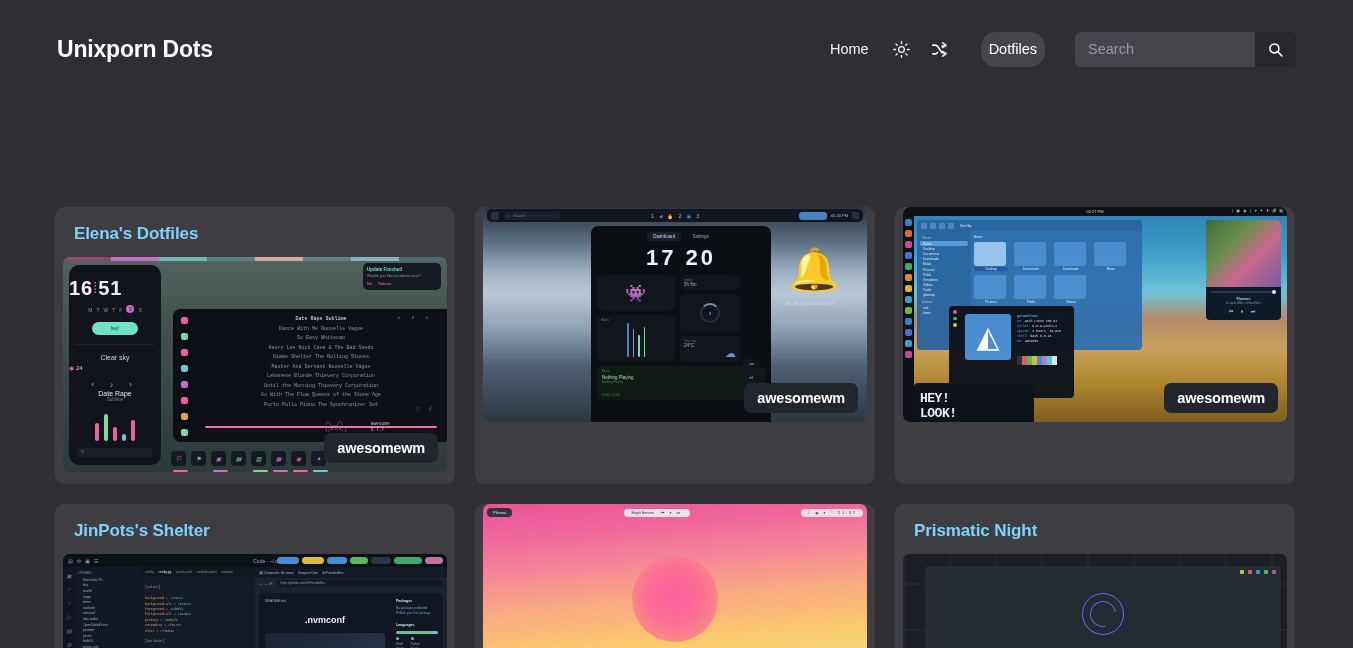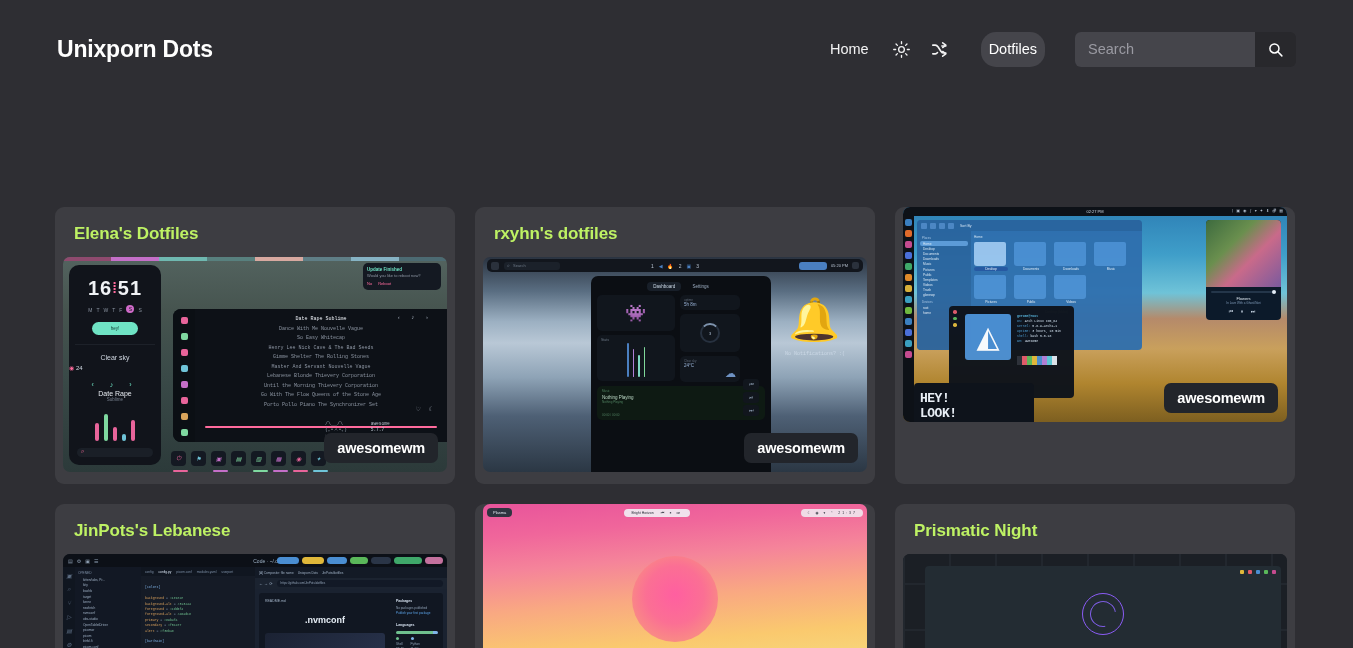--- a/index.html
+++ b/index.html
@@ -57,21 +57,21 @@
     position: absolute; top: 207px; left: 55px;
     width: 1243px;
     display: grid; grid-template-columns: repeat(3, 400px);
     gap: 20px 20px;
   }
   .card {
     background: #3d3d42; border-radius: 9px; overflow: hidden;
     height: 277px; position: relative;
   }
   .card-title {
-    color: #bef264; font-size: 17px; font-weight: bold;
+    color: #7dd3fc; font-size: 17px; font-weight: bold;
     padding: 17px 19px 13px 19px; letter-spacing: -0.1px;
   }
   .thumb {
     position: relative; width: 384px; height: 215px; margin: 0 auto;
     border-radius: 7px; overflow: hidden; background: #11161d;
   }
   .wm-badge {
     position: absolute; right: 9px; bottom: 9px;
     background: #22252b; color: #ffffff; font-size: 14.5px;
     font-weight: bold; padding: 7px 13px; border-radius: 7px;
@@ -79,21 +79,21 @@
   }
 
   
   .t1 { background: linear-gradient(180deg,#53635f 0%,#46544f 25%,#3a4a48 55%,#2c3a3a 100%); }
   .t1-topbar { position:absolute; top:0; left:0; right:0; height:4px; display:flex; }
   .t1-topbar i { flex:1; display:block; }
   .t1-panel {
     position: absolute; left: 6px; top: 8px; width: 92px; height: 200px;
     background: #11141b; border-radius: 10px;
   }
-  .t1-clock { color:#f0f2f5; font-size:20px; font-weight:bold; text-align:center; padding-top:12px; letter-spacing:1px;}
+  .t1-clock { color:#f0f2f5; font-size:20px; font-weight:normal; text-align:left; padding-top:12px; letter-spacing:1px;}
   .t1-clock b { color:#f0f2f5; }
   .t1-colon { display:inline-block; color:#ff6b9d; font-size:14px; vertical-align:2px; }
   .t1-days { display:flex; justify-content:center; gap:4px; margin-top:7px; font-size:5px; color:#8a93a0; }
   .t1-days span.on { background:#d06bc9; color:#11141b; border-radius:50%; width:8px; height:8px; display:flex; align-items:center; justify-content:center; margin-top:-2px;}
   .t1-pill { width:46px; height:13px; margin:9px auto 0; background:#6fe3c4; border-radius:7px; font-size:4.5px; color:#0f3a30; display:flex; align-items:center; justify-content:center;}
   .t1-sep { height:1px; background:#1d2129; margin:9px 6px; }
   .t1-weather { text-align:center; color:#cfd6e0; font-size:7px; margin-top:4px; }
   .t1-temp { color:#cfd6e0; font-size:6px; margin-top:3px; }
   .t1-temp .dot { color:#ff6b9d; }
   .t1-music { text-align:center; margin-top:10px; }
@@ -443,21 +443,20 @@
             <i style="background:#c46fc8"></i>
           <i style="background:#e8649a"></i>
             <i style="background:#6fc4d8"></i>
         </div>
 
         <div class="wm-badge">awesomewm</div>
       </div>
     </div>
 
     <div class="card">
-      <div class="card-title">rxyhn's dotfiles</div>
       <div class="thumb t2">
 
         <div class="t2-bar">
           <div class="sq"></div>
           <div class="t2-srch">Search</div>
           <div class="t2-tags">
             <span>1</span>
               <span style="color:#4a7fc0">◀</span>
             <span style="color:#d8833f">🔥</span>
             <span>2</span>
@@ -471,20 +470,21 @@
           </div>
         </div>
 
         <div class="t2-divider"></div>
 
         <div class="t2-dash">
           <div class="t2-tabs">
             <span class="on">Dashboard</span>
             <span>Settings</span>
           </div>
+          <div class="t2-time">17 20</div>
           <div class="t2-cols">
             <div class="t2-left">
               <div class="t2-card t2-ghost">👾</div>
               <div class="t2-card t2-stats">
                 <b>Stats</b>
                 <i style="height:34px;background:#4a7fc0"></i>
                 <i style="height:28px;background:#b07fd8"></i>
                 <i style="height:22px;background:#7fd8c4"></i>
                 <i style="height:30px;background:#7fd89a"></i>
               </div>
@@ -670,21 +670,21 @@
             <div class="art2">In Love With a Ghost/Nori</div>
             <div class="t3-mpbtn">⏮ ⏸ ⏭</div>
           </div>
         </div>
 
         <div class="wm-badge">awesomewm</div>
       </div>
     </div>
 
     <div class="card">
-      <div class="card-title">JinPots's Lebanese</div>
+      <div class="card-title">JinPots's Shelter</div>
       <div class="thumb t4">
         <div class="t4-top">
           <span class="icn">▤</span>
             <span class="icn">⚙</span>
             <span class="icn">▣</span>
             <span class="icn">☰</span>
           <div class="t4-title">
             <span>Code</span> · <span>~/.dotfiles</span>
           </div>
           <div class="t4-chips">

